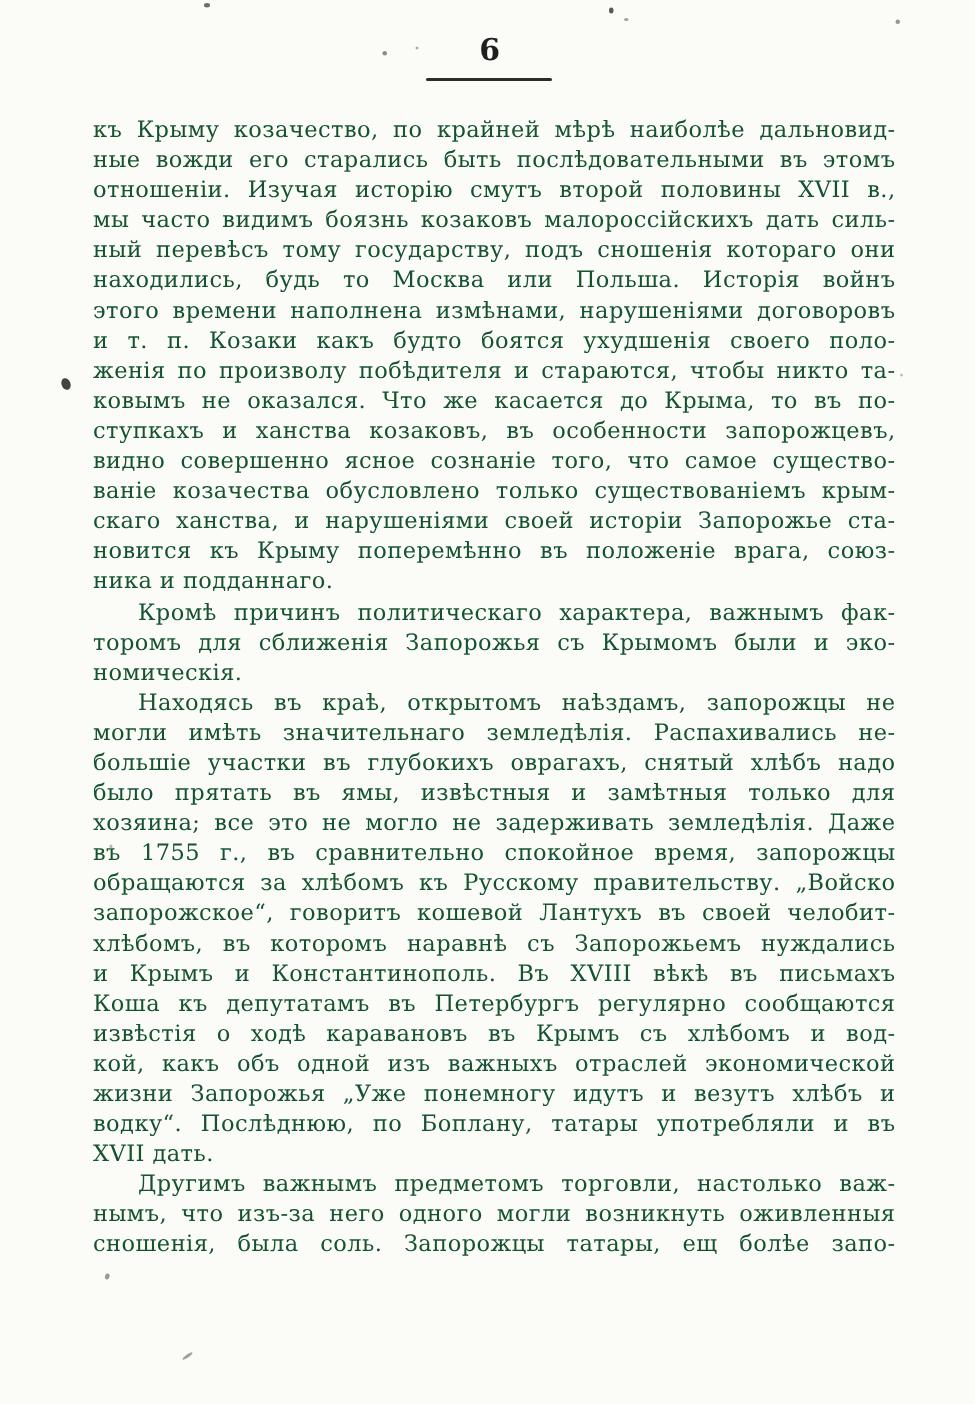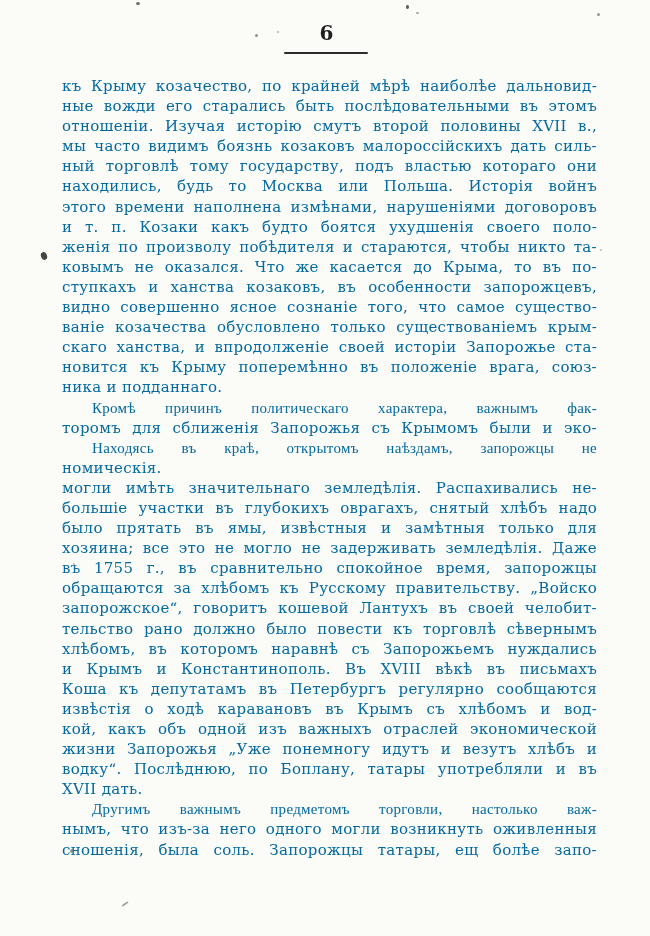--- a/index.html
+++ b/index.html
@@ -54,62 +54,60 @@
     white-space: nowrap;
     overflow: visible;
   }
   .line.end {
     text-align: left;
     text-align-last: left;
     -moz-text-align-last: left;
   }
   .line.indent {
     text-indent: 30px;
-    font-family: Liberation Serif, serif;
   }
   .speck {
     position: absolute;
     border-radius: 50%;
   }
 </style>
 </head>
 <body>
 
 <div class="page" style="background: rgb(251, 251, 248);">
   <div class="page-number">6</div>
   <div class="header-rule" style="background: rgb(44, 44, 44);"></div>
-  <div class="text-block" id="text-block" style="color: #0369a1;">
+  <div class="text-block" id="text-block" style="color: #14532d;">
       <div class="line">къ Крыму козачество, по крайней мѣрѣ наиболѣе дальновид-</div>
       <div class="line">ные вожди его старались быть послѣдовательными въ этомъ</div>
       <div class="line">отношеніи. Изучая исторію смутъ второй половины XVII в.,</div>
       <div class="line">мы часто видимъ боязнь козаковъ малороссійскихъ дать силь-</div>
-      <div class="line">ный торговлѣ тому государству, подъ властью котораго они</div>
+      <div class="line">ный перевѣсъ тому государству, подъ сношенія котораго они</div>
       <div class="line">находились, будь то Москва или Польша. Исторія войнъ</div>
       <div class="line">этого времени наполнена измѣнами, нарушеніями договоровъ</div>
       <div class="line">и т. п. Козаки какъ будто боятся ухудшенія своего поло-</div>
       <div class="line">женія по произволу побѣдителя и стараются, чтобы никто та-</div>
       <div class="line">ковымъ не оказался. Что же касается до Крыма, то въ по-</div>
       <div class="line">ступкахъ и ханства козаковъ, въ особенности запорожцевъ,</div>
       <div class="line">видно совершенно ясное сознаніе того, что самое существо-</div>
       <div class="line">ваніе козачества обусловлено только существованіемъ крым-</div>
-      <div class="line">скаго ханства, и впродолженіе своей исторіи Запорожье ста-</div>
+      <div class="line">скаго ханства, и нарушеніями своей исторіи Запорожье ста-</div>
       <div class="line">новится къ Крыму поперемѣнно въ положеніе врага, союз-</div>
       <div class="line end">ника и подданнаго.</div>
       <div class="line indent">Кромѣ причинъ политическаго характера, важнымъ фак-</div>
       <div class="line">торомъ для сближенія Запорожья съ Крымомъ были и эко-</div>
+      <div class="line end">номическія.</div>
       <div class="line indent">Находясь въ краѣ, открытомъ наѣздамъ, запорожцы не</div>
-      <div class="line end">номическія.</div>
       <div class="line">могли имѣть значительнаго земледѣлія. Распахивались не-</div>
       <div class="line">большіе участки въ глубокихъ оврагахъ, снятый хлѣбъ надо</div>
       <div class="line">было прятать въ ямы, извѣстныя и замѣтныя только для</div>
       <div class="line">хозяина; все это не могло не задерживать земледѣлія. Даже</div>
       <div class="line">въ 1755 г., въ сравнительно спокойное время, запорожцы</div>
       <div class="line">обращаются за хлѣбомъ къ Русскому правительству. „Войско</div>
       <div class="line">запорожское“, говоритъ кошевой Лантухъ въ своей челобит-</div>
-      <div class="line">тельство рано должно было повести къ торговлѣ сѣвернымъ</div>
       <div class="line">хлѣбомъ, въ которомъ наравнѣ съ Запорожьемъ нуждались</div>
       <div class="line">и Крымъ и Константинополь. Въ XVIII вѣкѣ въ письмахъ</div>
       <div class="line">Коша къ депутатамъ въ Петербургъ регулярно сообщаются</div>
       <div class="line">извѣстія о ходѣ каравановъ въ Крымъ съ хлѣбомъ и вод-</div>
       <div class="line">кой, какъ объ одной изъ важныхъ отраслей экономической</div>
       <div class="line">жизни Запорожья „Уже понемногу идутъ и везутъ хлѣбъ и</div>
       <div class="line">водку“. Послѣднюю, по Боплану, татары употребляли и въ</div>
       <div class="line end">XVII дать.</div>
       <div class="line indent">Другимъ важнымъ предметомъ торговли, настолько важ-</div>
       <div class="line">нымъ, что изъ-за него одного могли возникнуть оживленныя</div>

